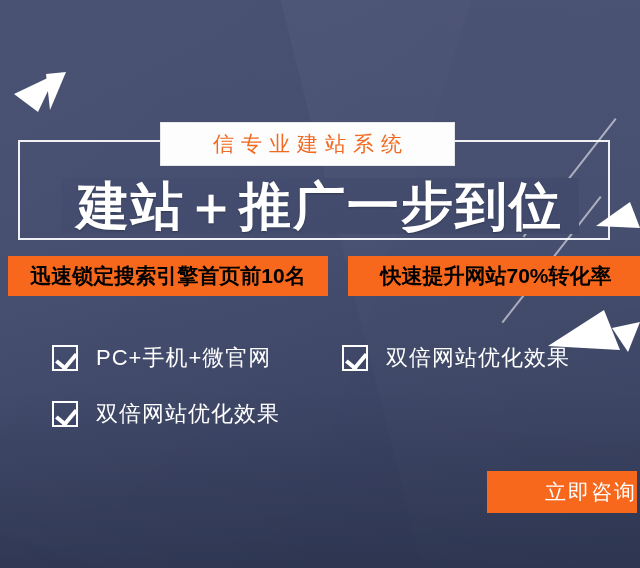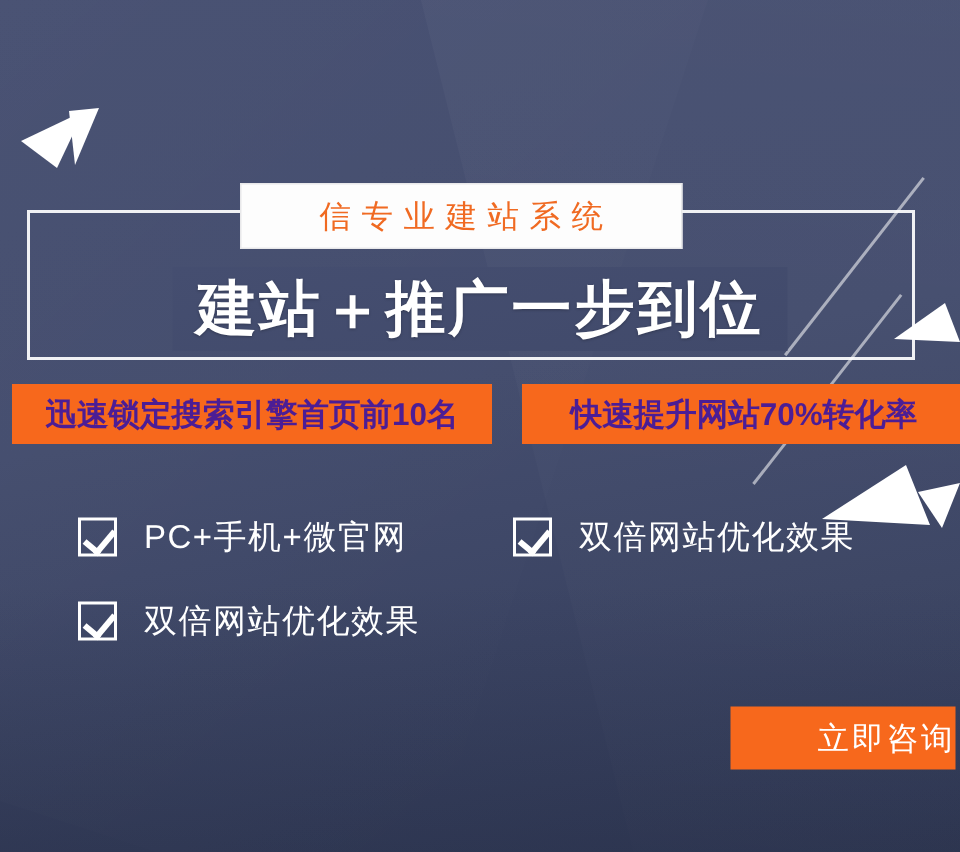--- a/index.html
+++ b/index.html
@@ -102,21 +102,21 @@
     top: 178px;
     width: 640px;
     text-align: center;
     z-index: 4;
   }
   .headline-text {
     display: inline-block;
     background: linear-gradient(170deg, #454e70 0%, #414a6b 100%);
     padding: 0 16px;
     color: #ffffff;
-    font-size: 40px;
+    font-size: 52px;
     font-weight: bold;
     letter-spacing: 2px;
     line-height: 56px;
     white-space: nowrap;
     text-shadow: 0 1px 2px rgba(0,0,0,0.25);
   }
 
   
   .claim {
     position: absolute;
@@ -133,21 +133,21 @@
     width: 320px;
     height: 40px;
   }
   .claim-right {
     left: 348px;
     top: 256px;
     width: 296px;
     height: 40px;
   }
   .claim-text {
-    color: #4c1d95;
+    color: #000000;
     font-size: 21px;
     font-weight: bold;
     white-space: nowrap;
     letter-spacing: 0px;
   }
 
   
   .features {
     position: absolute;
     left: 12px;

